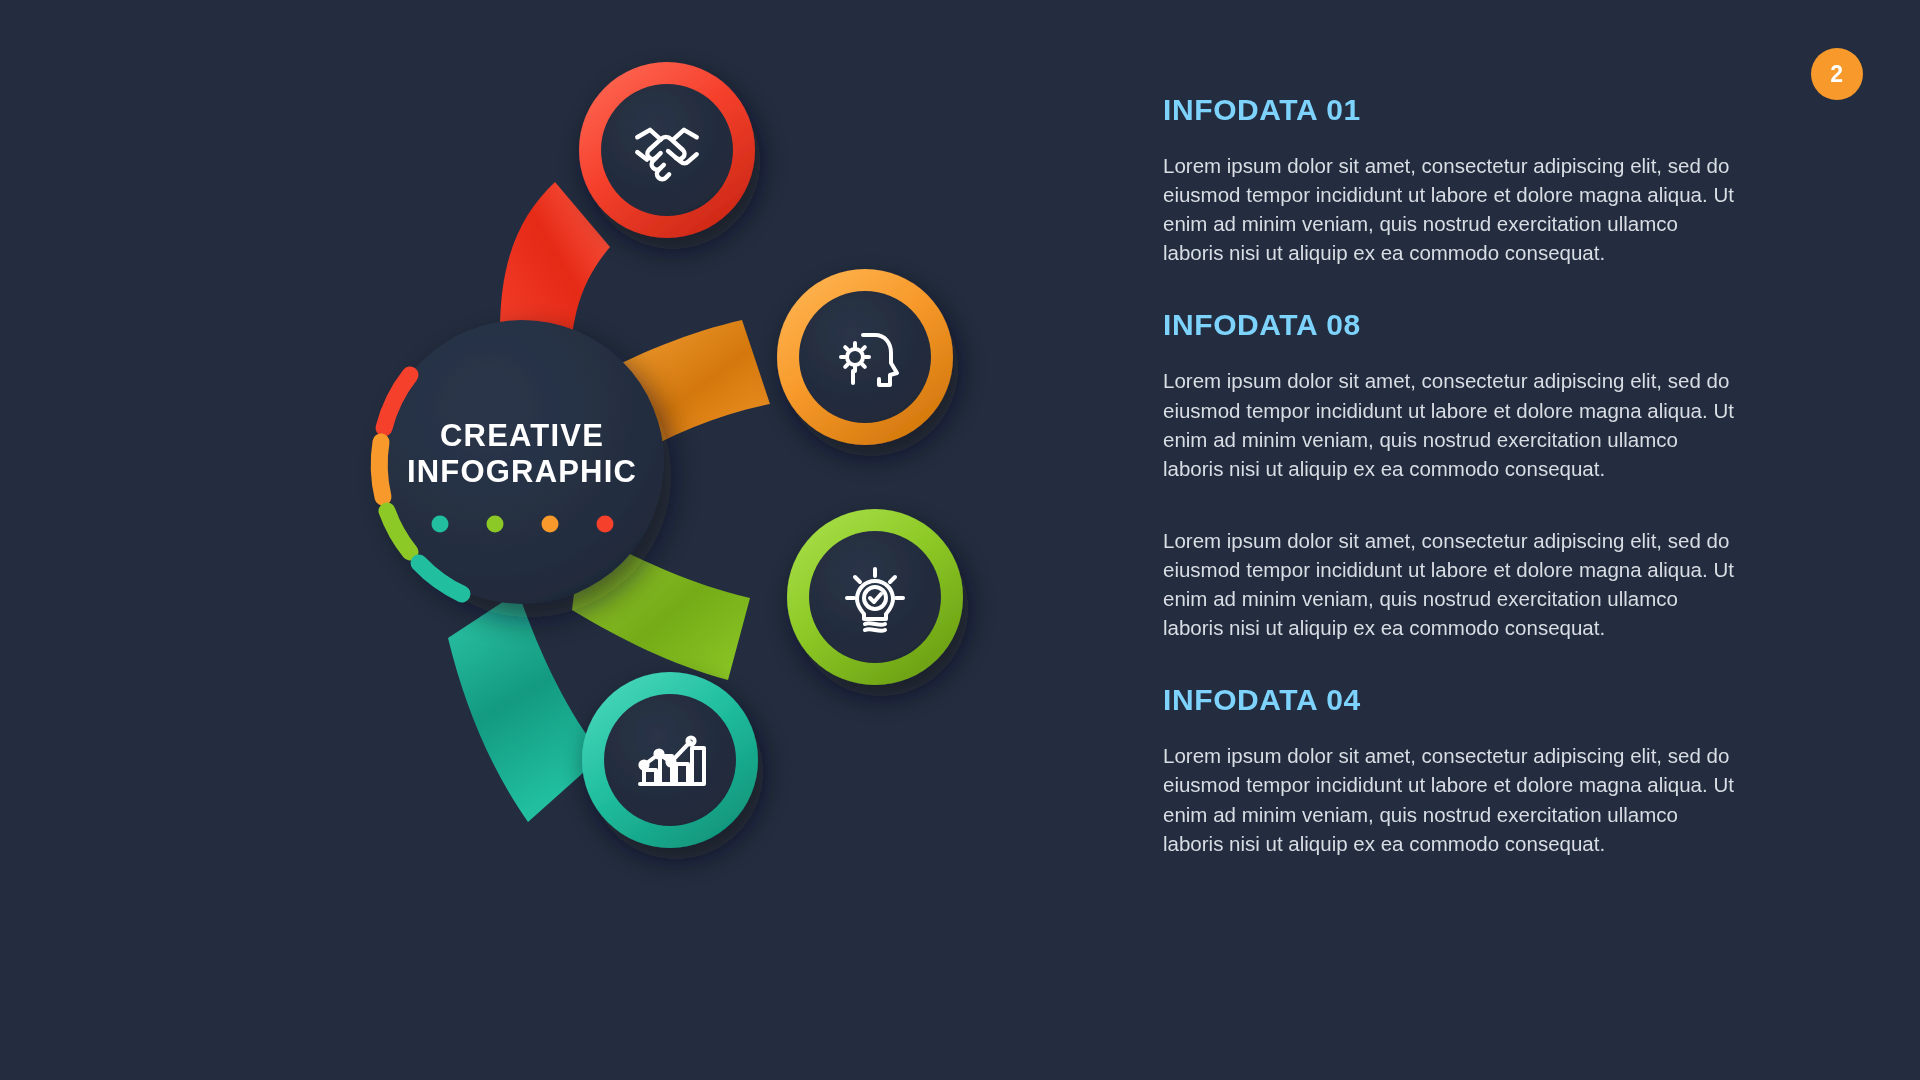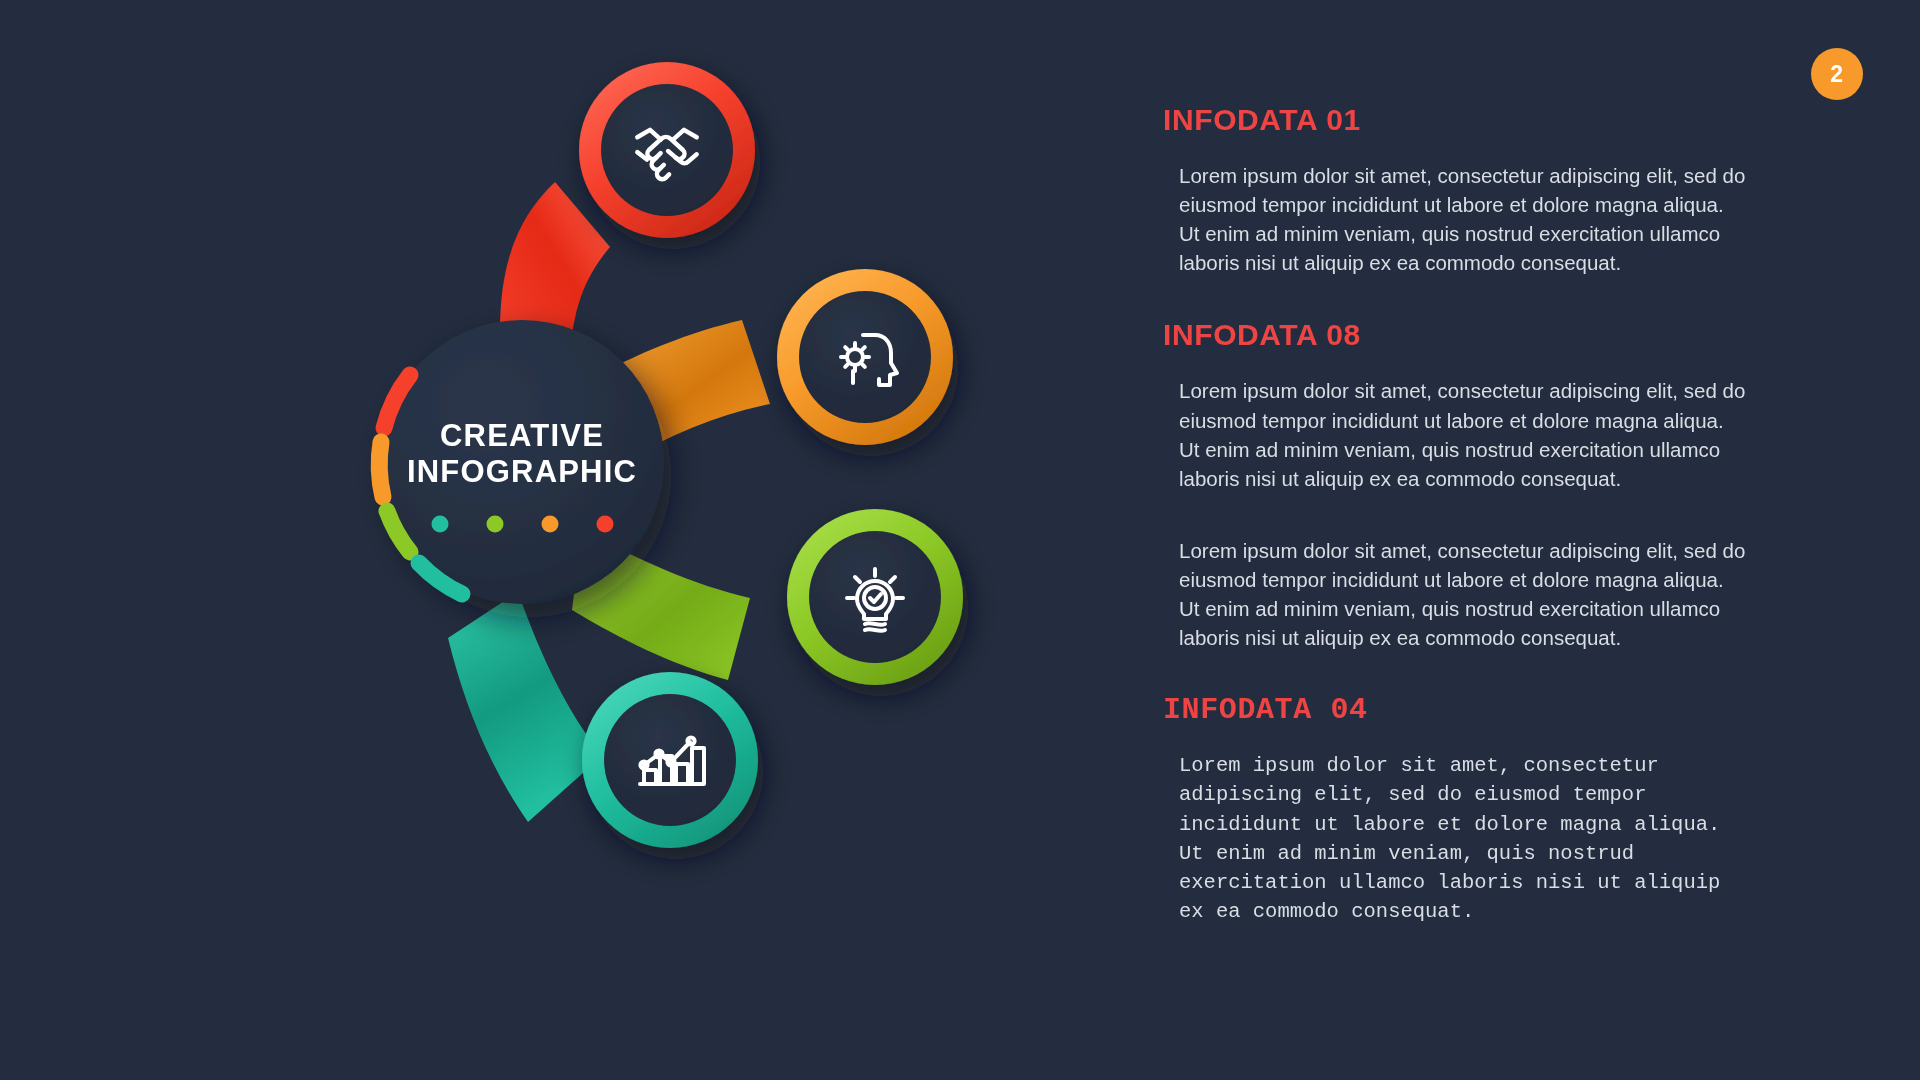--- a/index.html
+++ b/index.html
@@ -58,34 +58,34 @@
   }
 
   
   #content {
     position: absolute;
     left: 1163px;
     top: 95px;
     width: 600px;
   }
   .info-block { margin-bottom: 43px; }
-  .info-block:last-child { margin-bottom: 0; font-family: Liberation Mono, monospace; }
+  .info-block:last-child { margin-bottom: 0; }
   .info-title {
-    color: #ef4444;
+    color: #7dd3fc;
     font-size: 30px;
     font-weight: bold;
     letter-spacing: .6px;
-    margin: 10px 0 26px 0;
+    margin: 0 0 26px 0;
     line-height: 1;
   }
   .info-body {
     color: #d9dde4;
     font-size: 20.5px;
     line-height: 1.42;
-    margin: 16px;
+    margin: 0;
     max-width: 580px;
   }
 </style>
 </head>
 <body>
 
 <div id="slide">
 
   <div id="page-badge">
     <span>2</span>

